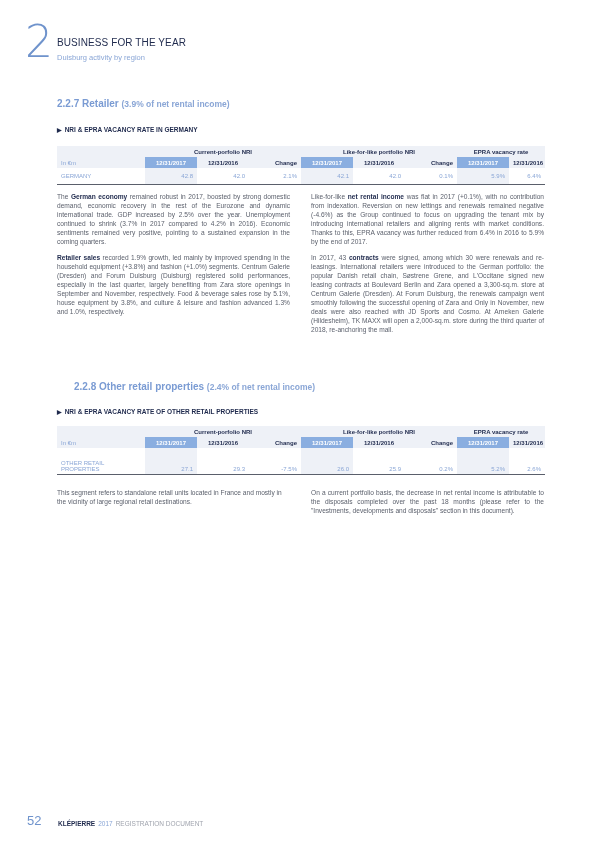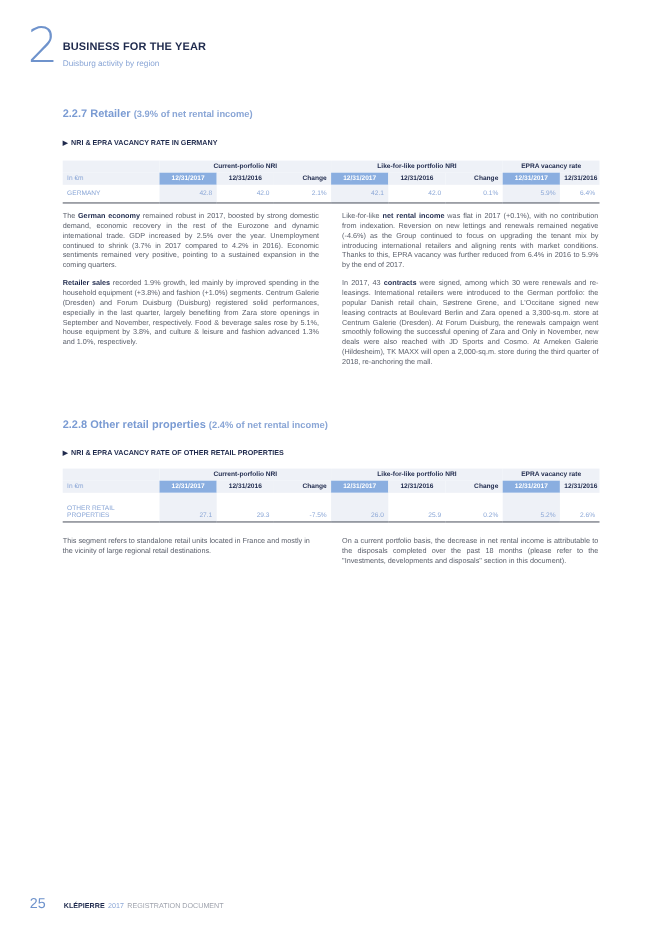--- a/index.html
+++ b/index.html
@@ -5,21 +5,21 @@
     html, body { margin: 0; padding: 0; }
     body {
       width: 600px; height: 848px; background: #ffffff; position: relative; overflow: hidden;
       font-family: "Liberation Sans", sans-serif; color: #555a66;
     }
     .chap-num {
       position: absolute; left: 25px; top: 20px; font-size: 44px; line-height: 44px;
       color: #6f93cc; font-family: "DejaVu Sans", sans-serif; font-weight: 200;
     }
     .chap-title {
-      position: absolute; left: 57px; top: 37px; font-size: 10px; font-weight: bold; color: #1f2a4d;
+      position: absolute; left: 57px; top: 37px; font-size: 10px; font-weight: normal; color: #1f2a4d;
       letter-spacing: 0.1px;
     }
     .chap-sub {
       position: absolute; left: 57px; top: 53px; font-size: 7.5px; color: #8aa6d6;
     }
     .section-title {
       position: absolute; left: 57px; font-size: 10px; font-weight: bold; color: #7a9bd3;
     }
     .section-title .pct { font-weight: bold; font-size: 8.5px; color: #8aa6d6; }
     .table-title {
@@ -108,21 +108,21 @@
 
 <div class="col" style="left:57px; top:192px;">
   <p><span>The </span><b>German economy</b><span> remained robust in 2017, boosted by strong domestic demand, economic recovery in the rest of the Eurozone and dynamic international trade. GDP increased by 2.5% over the year. Unemployment continued to shrink (3.7% in 2017 compared to 4.2% in 2016). Economic sentiments remained very positive, pointing to a sustained expansion in the coming quarters.</span></p>
   <p><span></span><b>Retailer sales</b><span> recorded 1.9% growth, led mainly by improved spending in the household equipment (+3.8%) and fashion (+1.0%) segments. Centrum Galerie (Dresden) and Forum Duisburg (Duisburg) registered solid performances, especially in the last quarter, largely benefiting from Zara store openings in September and November, respectively. Food &amp; beverage sales rose by 5.1%, house equipment by 3.8%, and culture &amp; leisure and fashion advanced 1.3% and 1.0%, respectively.</span></p>
 </div>
 <div class="col" style="left:311px; top:192px;">
   <p><span>Like-for-like </span><b>net rental income</b><span> was flat in 2017 (+0.1%), with no contribution from indexation. Reversion on new lettings and renewals remained negative (-4.6%) as the Group continued to focus on upgrading the tenant mix by introducing international retailers and aligning rents with market conditions. Thanks to this, EPRA vacancy was further reduced from 6.4% in 2016 to 5.9% by the end of 2017.</span></p>
   <p><span>In 2017, 43 </span><b>contracts</b><span> were signed, among which 30 were renewals and re-leasings. International retailers were introduced to the German portfolio: the popular Danish retail chain, Søstrene Grene, and L'Occitane signed new leasing contracts at Boulevard Berlin and Zara opened a 3,300-sq.m. store at Centrum Galerie (Dresden). At Forum Duisburg, the renewals campaign went smoothly following the successful opening of Zara and Only in November, new deals were also reached with JD Sports and Cosmo. At Arneken Galerie (Hildesheim), TK MAXX will open a 2,000-sq.m. store during the third quarter of 2018, re-anchoring the mall.</span></p>
 </div>
 
-<div class="section-title" style="top:381px;">
+<div class="section-title" style="top:381px;margin-left:17px;">
   <span>2.2.8 Other retail properties</span>
   <span class="pct">(2.4% of net rental income)</span>
 </div>
 <div class="table-title" style="top:408px;">
   <span class="tri">▶</span><span>NRI &amp; EPRA VACANCY RATE OF OTHER RETAIL PROPERTIES</span>
 </div>
 
 <table class="data" style="top:426px;">
   <colgroup>
     <col style="width:88px">
@@ -167,16 +167,16 @@
 </tbody>
   </table>
 
 <div class="col" style="left:57px; top:488px; text-align:left;">
   <p><span>This segment refers to standalone retail units located in France and mostly in the vicinity of large regional retail destinations.</span></p>
 </div>
 <div class="col" style="left:311px; top:488px;">
   <p><span>On a current portfolio basis, the decrease in net rental income is attributable to the disposals completed over the past 18 months (please refer to the "Investments, developments and disposals" section in this document).</span></p>
 </div>
 
-<div class="footer-num">25</div>
+<div class="footer-num">52</div>
 <div class="footer-brand">
   <span>KLÉPIERRE</span><span class="footer-year">2017</span><span class="footer-doc">REGISTRATION DOCUMENT</span>
 </div>
 
 </body></html>

